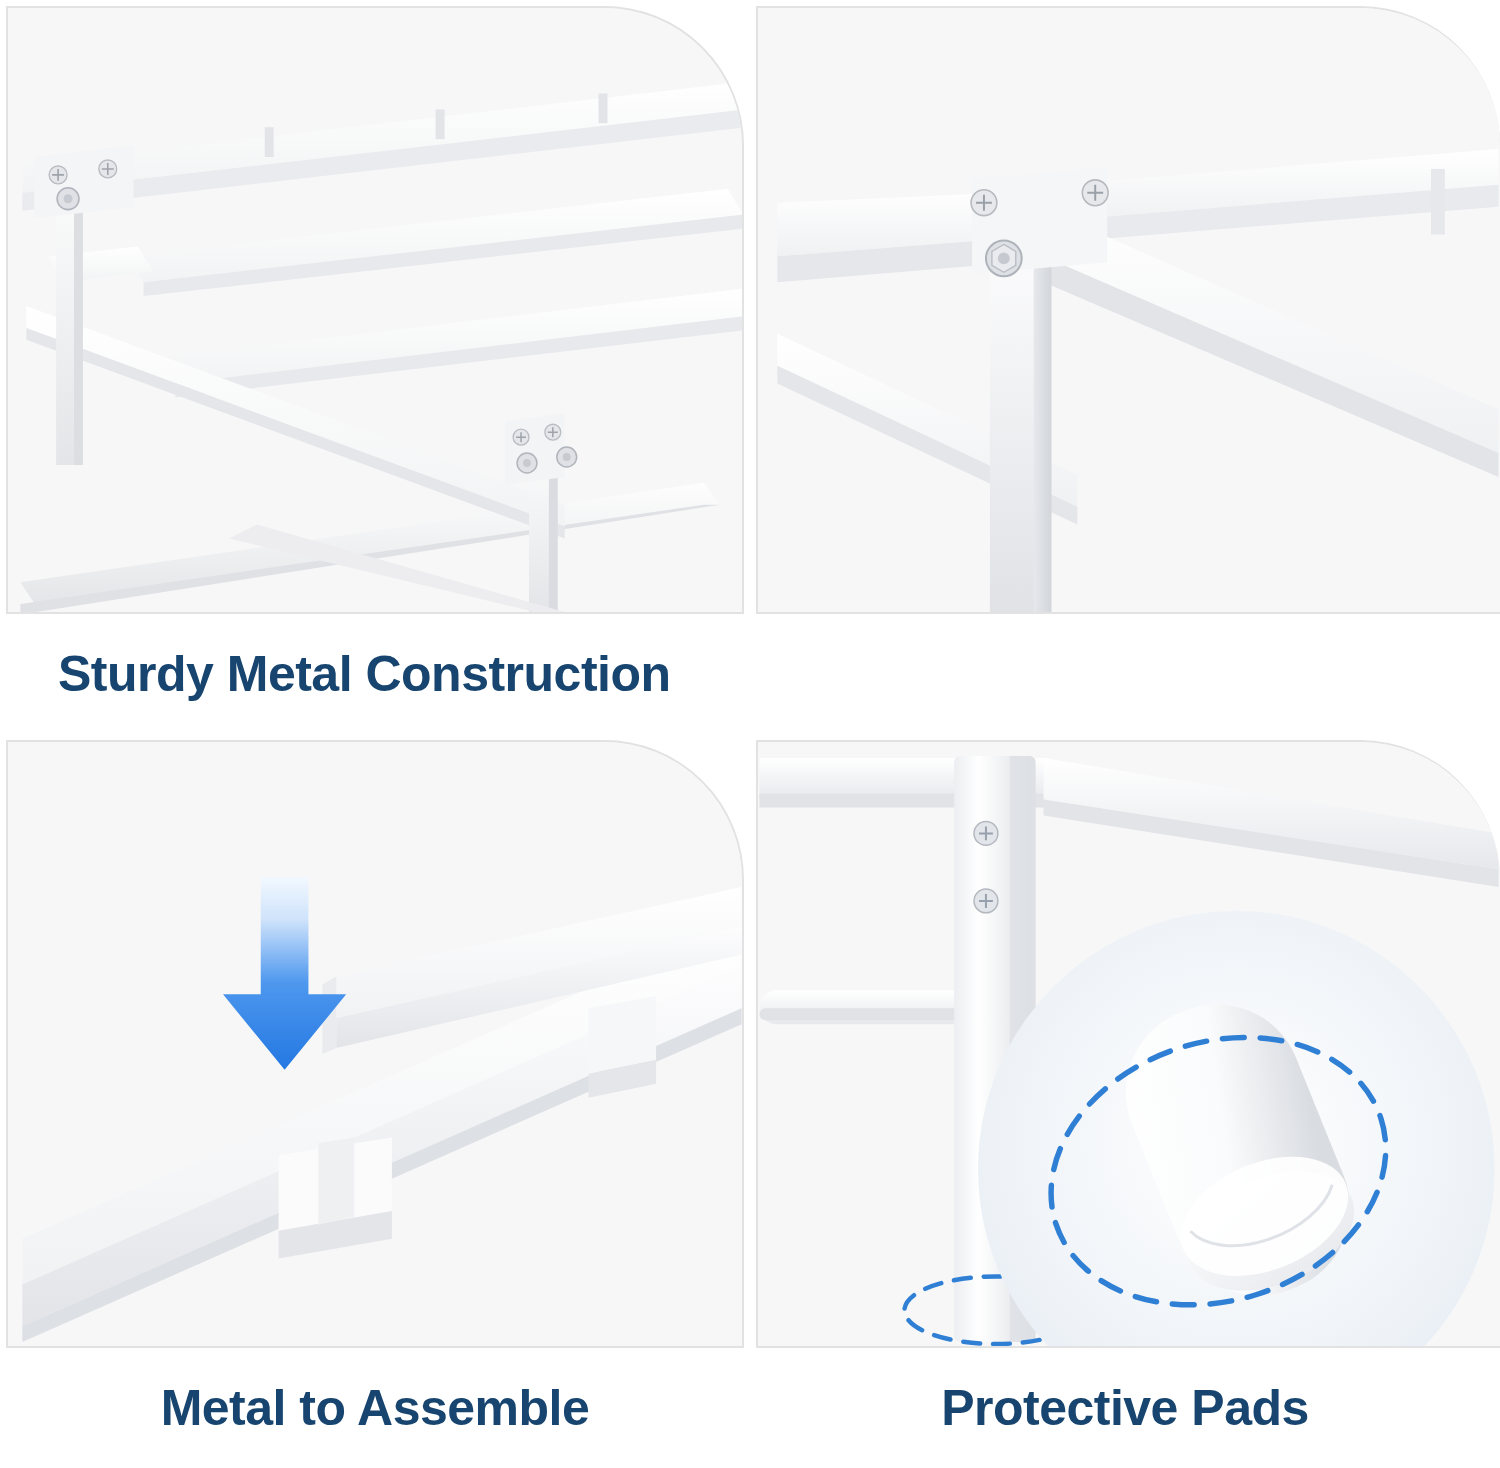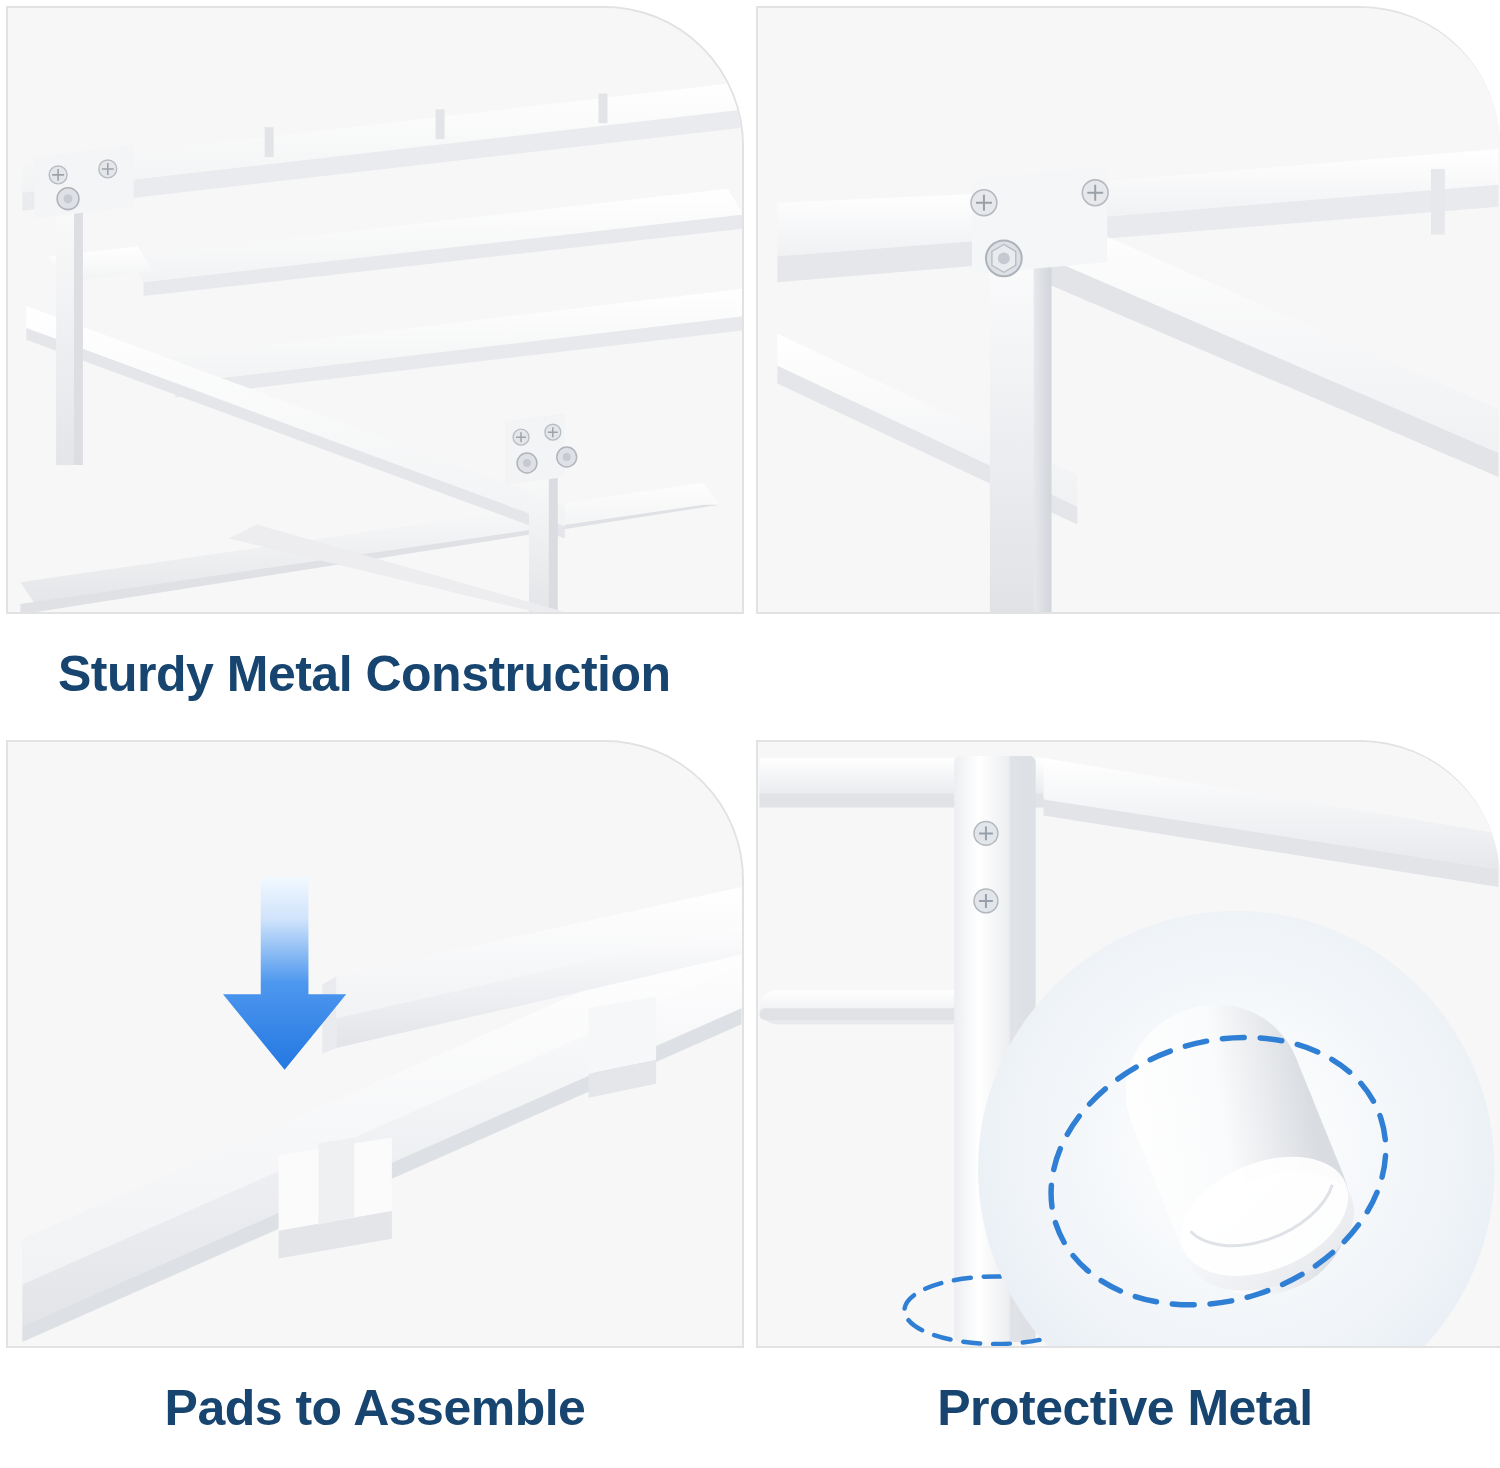--- a/index.html
+++ b/index.html
@@ -296,21 +296,21 @@
             <polygon points="584,268 652,256 652,320 584,334" fill="#f6f7f8"></polygon>
             <polygon points="584,334 652,320 652,344 584,358" fill="#e4e6ea"></polygon>
           </g>
 
           <g>
             <path d="M254,136 h48 v118 h38 l-62,76 l-62,-76 h38 z" fill="url(#arrowGrad)"></path>
           </g>
         </svg>
       </div>
       <div class="caption">
-        <span>Pads to Assemble</span>
+        <span>Metal to Assemble</span>
       </div>
     </div>
 
     <div class="cell br">
       <div class="panel">
         <svg class="art" viewBox="0 0 744 608">
           <defs>
             <linearGradient id="pLeg" x1="0" y1="0" x2="1" y2="0">
               <stop offset="0%" stop-color="#eceef1"></stop>
               <stop offset="30%" stop-color="#ffffff"></stop>
@@ -378,18 +378,18 @@
             <rect x="396" y="262" width="178" height="300" rx="86" fill="url(#padBody)"></rect>
             <ellipse cx="485" cy="500" rx="88" ry="54" fill="url(#padCap)"></ellipse>
             <ellipse cx="485" cy="484" rx="88" ry="54" fill="#ffffff" opacity="0.9"></ellipse>
             <path d="M410,470 a80,48 0 0 0 150,10" fill="none" stroke="#dfe2e7" stroke-width="3"></path>
           </g>
 
           <ellipse cx="462" cy="432" rx="172" ry="130" transform="rotate(-18 462 432)" fill="none" stroke="#2f7fd4" stroke-width="5.5" stroke-dasharray="22 16" stroke-linecap="round"></ellipse>
         </svg>
       </div>
       <div class="caption">
-        <span>Protective Metal</span>
+        <span>Protective Pads</span>
       </div>
     </div>
 
   </div>
 </div>
 
 </body></html>

